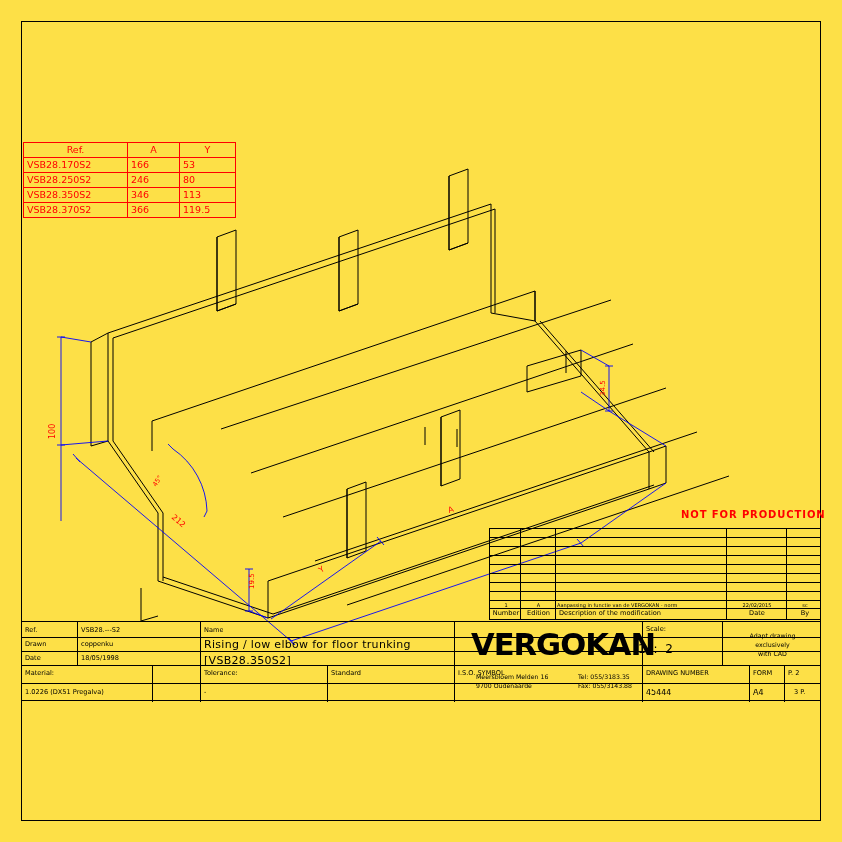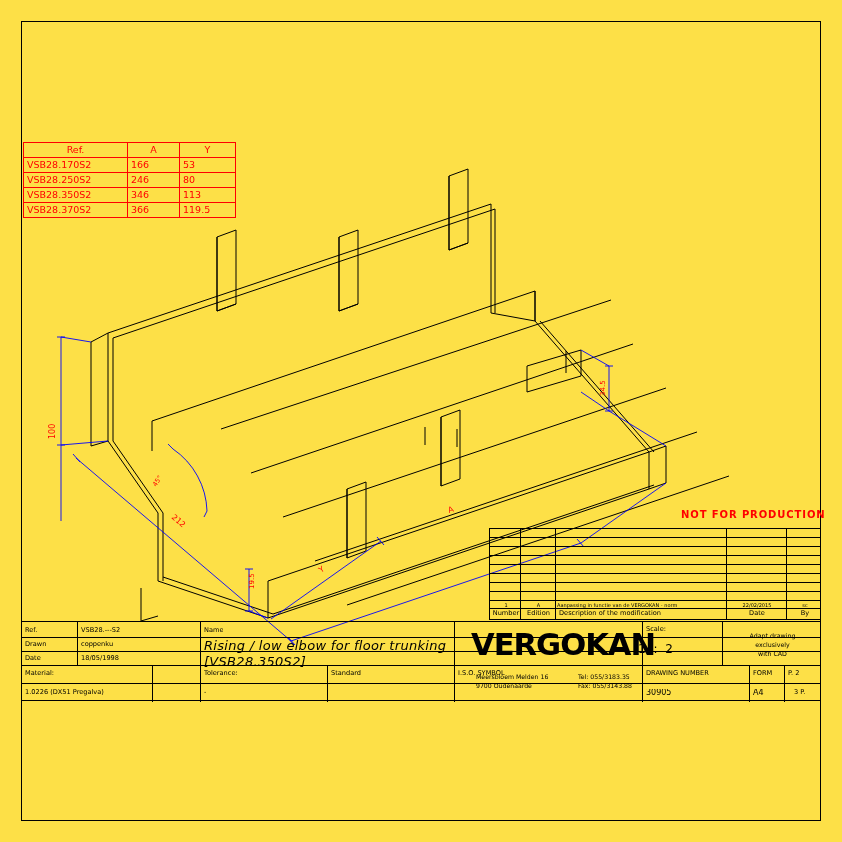--- a/index.html
+++ b/index.html
@@ -133,25 +133,24 @@
     line-height: 1;
     white-space: nowrap;
     overflow: hidden;
   }
   .tb-label { font-size: 6.6px; }
   .tb-value { font-size: 6.6px; }
 
   .name-title {
     position: absolute;
     font-family: "DejaVu Sans", sans-serif;
-    font-size: 13px;
+    font-size: 11px;
     color: #000;
     white-space: nowrap;
     letter-spacing: 0.3px;
-    font-style: italic;
   }
   .scale-val {
     position: absolute;
     font-family: "DejaVu Sans", sans-serif;
     font-size: 12px;
     letter-spacing: 2px;
   }
   .adapt-txt {
     position: absolute;
     font-family: "DejaVu Sans", sans-serif;
@@ -438,21 +437,21 @@
     <div class="name-title" style="left:182px;top:32px">[VSB28.350S2]</div>
 
     <div class="tb-cell tb-label" style="left:624px;top:4px">Scale:</div>
     <div class="scale-val" style="left:616px;top:20px">1 : 2</div>
 
     <div class="adapt-txt" style="left:703px;top:10px;width:95px">Adapt drawing</div>
     <div class="adapt-txt" style="left:703px;top:19px;width:95px">exclusively</div>
     <div class="adapt-txt" style="left:703px;top:28px;width:95px">with CAD</div>
 
     <div class="tb-cell tb-label" style="left:624px;top:48px">DRAWING NUMBER</div>
-    <div class="tb-cell tb-value" style="left:624px;top:67px;font-size:8px">30905</div>
+    <div class="tb-cell tb-value" style="left:624px;top:67px;font-size:8px">45444</div>
 
     <div class="tb-cell tb-label" style="left:731px;top:48px">FORM</div>
     <div class="tb-cell tb-value" style="left:731px;top:67px;font-size:8px">A4</div>
 
     <div class="tb-cell tb-value" style="left:766px;top:48px">P. 2</div>
     <div class="tb-cell tb-value" style="left:772px;top:67px">3 P.</div>
 
   </div>
 
   <div class="logo">VERGOKAN</div>

